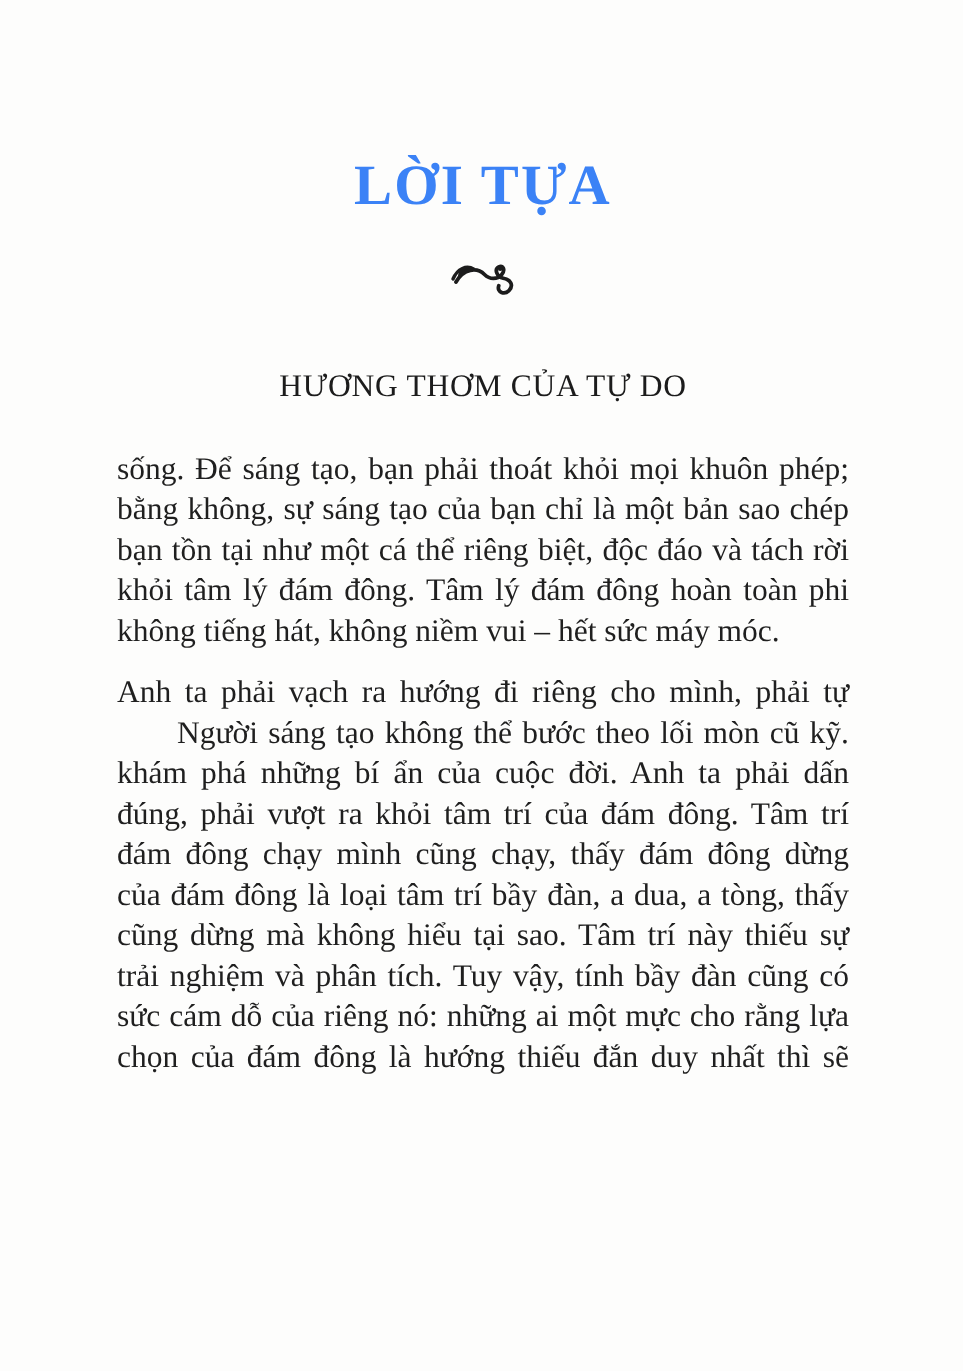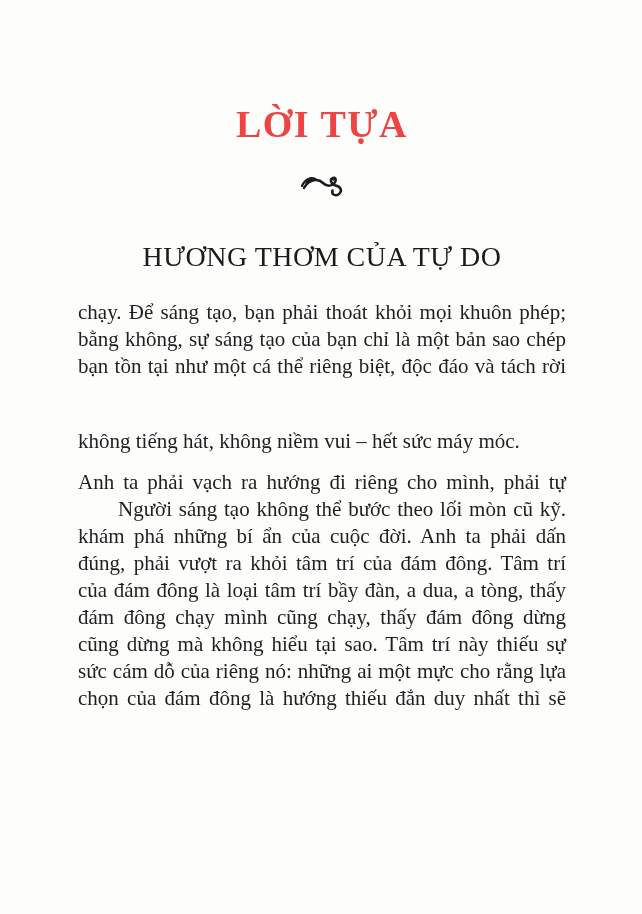--- a/index.html
+++ b/index.html
@@ -21,53 +21,52 @@
     padding: 0 76px 0 78px;
     position: relative;
   }
   .chapter-title {
     margin-top: 102px;
     text-align: center;
     font-size: 38px;
     line-height: 44px;
     font-weight: 700;
     letter-spacing: 1.5px;
-    color: #ef4444;
+    color: #3b82f6;
     white-space: nowrap;
   }
   .ornament-wrap {
     margin-top: 8px;
     text-align: center;
     height: 30px;
   }
   .section-heading {
     margin-top: 44px;
     text-align: center;
-    font-size: 28px;
+    font-size: 21px;
     line-height: 24px;
     font-weight: 400;
     letter-spacing: 0.5px;
     color: #1c1c1c;
     white-space: nowrap;
   }
   .body-text {
     margin-top: 30px;
     font-size: 21px;
     line-height: 27px;
   }
   .paragraph { margin: 0; }
   .paragraph + .paragraph { margin-top: 14px; }
   .line {
     text-align: justify;
     text-align-last: justify;
     white-space: normal;
   }
   .line.last {
     text-align-last: left;
-    margin-top: 48px;
   }
   .line.indent {
     text-indent: 40px;
   }
   .dropcap {
     font-size: 70px;
     line-height: 0;
     vertical-align: baseline;
     letter-spacing: 0;
     margin-right: 2px;
@@ -87,31 +86,33 @@
       <path d="M5 15 C 8 8, 14 5.5, 19 8.5 C 15.5 6.5, 11 8, 9.5 12.5" fill="none" stroke="#1c1c1c" stroke-width="2.3" stroke-linecap="round"></path>
       <path d="M7 17 C 12 8, 21 7, 26 12 C 29.5 15.5, 34.5 15.5, 37.5 12 C 40 9, 38.5 5.5, 35.5 7 C 32.5 8.5, 34 13.5, 38.5 14.5 C 43.5 15.5, 45.5 19, 42.5 22.5 C 39.5 25.8, 34 24, 35.5 19.5" fill="none" stroke="#1c1c1c" stroke-width="2.5" stroke-linecap="round"></path>
       <circle cx="36.5" cy="8.2" r="1.5" fill="#1c1c1c"></circle>
     </svg>
   </div>
 
   <h2 class="section-heading">HƯƠNG THƠM CỦA TỰ DO</h2>
 
   <div class="body-text">
     <div class="paragraph">
-        <div class="line">chạy. Để sáng tạo, bạn phải thoát khỏi mọi khuôn phép;</div>
+        <div class="line">sống. Để sáng tạo, bạn phải thoát khỏi mọi khuôn phép;</div>
         <div class="line">bằng không, sự sáng tạo của bạn chỉ là một bản sao chép</div>
         <div class="line">bạn tồn tại như một cá thể riêng biệt, độc đáo và tách rời</div>
+        <div class="line">khỏi tâm lý đám đông. Tâm lý đám đông hoàn toàn phi</div>
         <div class="line last">không tiếng hát, không niềm vui – hết sức máy móc.</div>
       </div>
     <div class="paragraph">
         <div class="line">Anh ta phải vạch ra hướng đi riêng cho mình, phải tự</div>
         <div class="line indent">Người sáng tạo không thể bước theo lối mòn cũ kỹ.</div>
         <div class="line">khám phá những bí ẩn của cuộc đời. Anh ta phải dấn</div>
         <div class="line">đúng, phải vượt ra khỏi tâm trí của đám đông. Tâm trí</div>
+        <div class="line">đám đông chạy mình cũng chạy, thấy đám đông dừng</div>
         <div class="line">của đám đông là loại tâm trí bầy đàn, a dua, a tòng, thấy</div>
-        <div class="line">đám đông chạy mình cũng chạy, thấy đám đông dừng</div>
         <div class="line">cũng dừng mà không hiểu tại sao. Tâm trí này thiếu sự</div>
+        <div class="line">trải nghiệm và phân tích. Tuy vậy, tính bầy đàn cũng có</div>
         <div class="line">sức cám dỗ của riêng nó: những ai một mực cho rằng lựa</div>
         <div class="line">chọn của đám đông là hướng thiếu đắn duy nhất thì sẽ</div>
       </div>
   </div>
 
 </div>
 
 </body></html>

